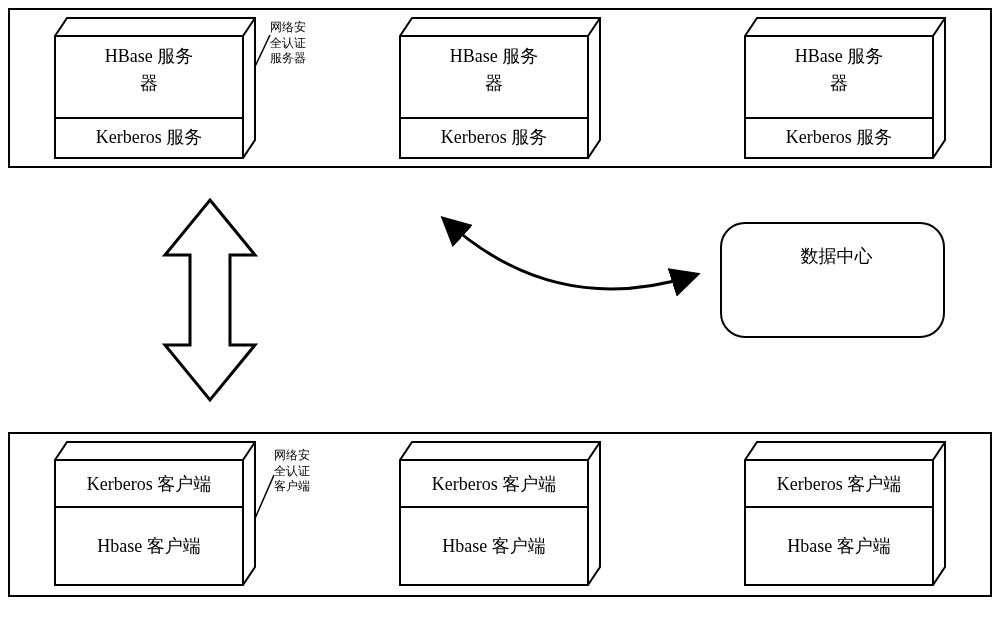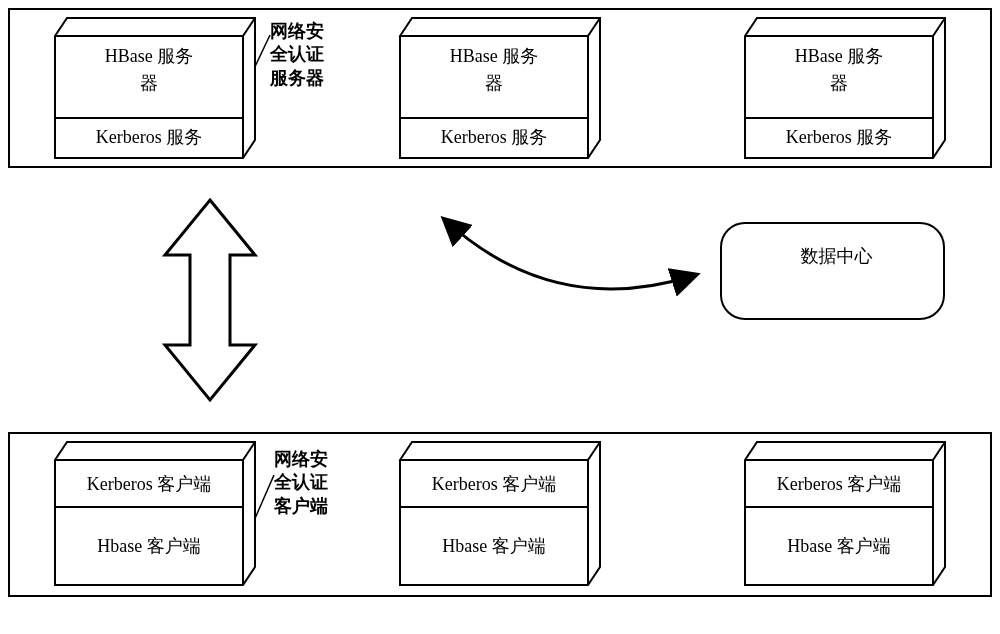--- a/index.html
+++ b/index.html
@@ -1,18 +1,18 @@
 <!DOCTYPE html>
 <html><head>
   <meta charset="utf-8">
   <style>
     * { box-sizing: border-box; margin: 0; padding: 0; }
     body { width: 1000px; height: 634px; font-family: "SimSun", serif; font-size: 18px; position: relative; background: #fff; }
     .outer-box { border: 2px solid #000; position: absolute; }
-    .anno { position: absolute; font-size: 18px; line-height: 1.3; font-weight: bold; }
+    .anno { position: absolute; font-size: 12px; line-height: 1.3; }
     .data-center { position: absolute; border: 2px solid #000; border-radius: 25px; text-align: center; padding-top: 18px; line-height: 1.6; }
     svg { overflow: visible; }
   </style>
 </head>
 <body>
 
 <div class="outer-box" style="top: 8px; left: 8px; width: 984px; height: 160px;"></div>
 
 <div class="anno" style="top: 20px; left: 270px; white-space: pre;">网络安
 全认证
@@ -69,21 +69,21 @@
     <marker id="ah1" markerWidth="10" markerHeight="10" refX="8" refY="5" orient="auto">
       <polygon points="0,0 10,5 0,10" fill="#000"></polygon>
     </marker>
     <marker id="ah2" markerWidth="10" markerHeight="10" refX="2" refY="5" orient="auto">
       <polygon points="10,0 0,5 10,10" fill="#000"></polygon>
     </marker>
   </defs>
   <path d="M 10,10 Q 120,110 260,65" fill="none" stroke="#000" stroke-width="3" marker-start="url(#ah2)" marker-end="url(#ah1)"></path>
 </svg>
 
-<div class="data-center" style="top: 222px; left: 720px; width: 225px; height: 98px; padding-left: 8px;">
+<div class="data-center" style="top: 222px; left: 720px; width: 225px; height: 116px; padding-left: 8px;">
   <div>数据中心</div>
 </div>
 
 <div class="outer-box" style="top: 432px; left: 8px; width: 984px; height: 165px;"></div>
 
 <div class="anno" style="top: 448px; left: 274px; white-space: pre;">网络安
 全认证
 客户端</div>
 <svg style="position:absolute; top:475px; left:253px;" width="23" height="60">
   <line x1="21" y1="0" x2="0" y2="48" stroke="#000" stroke-width="1.5"></line>

